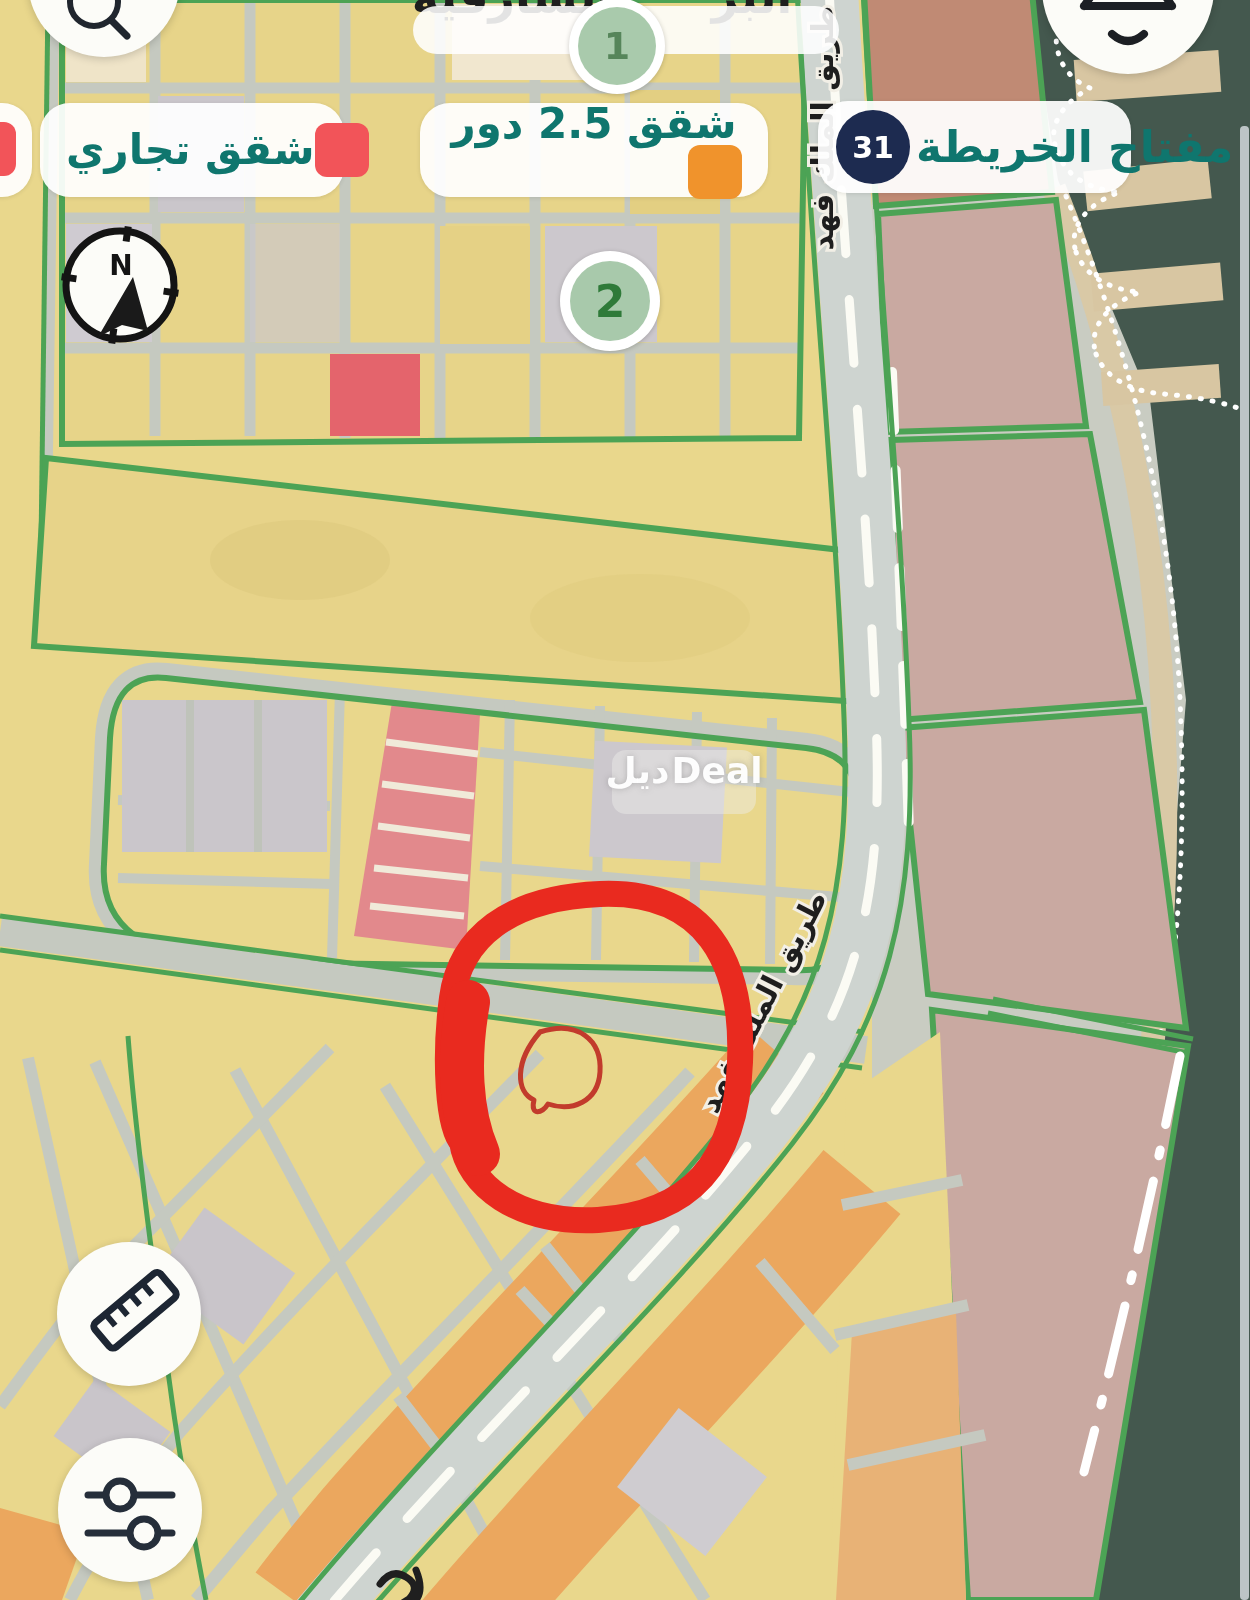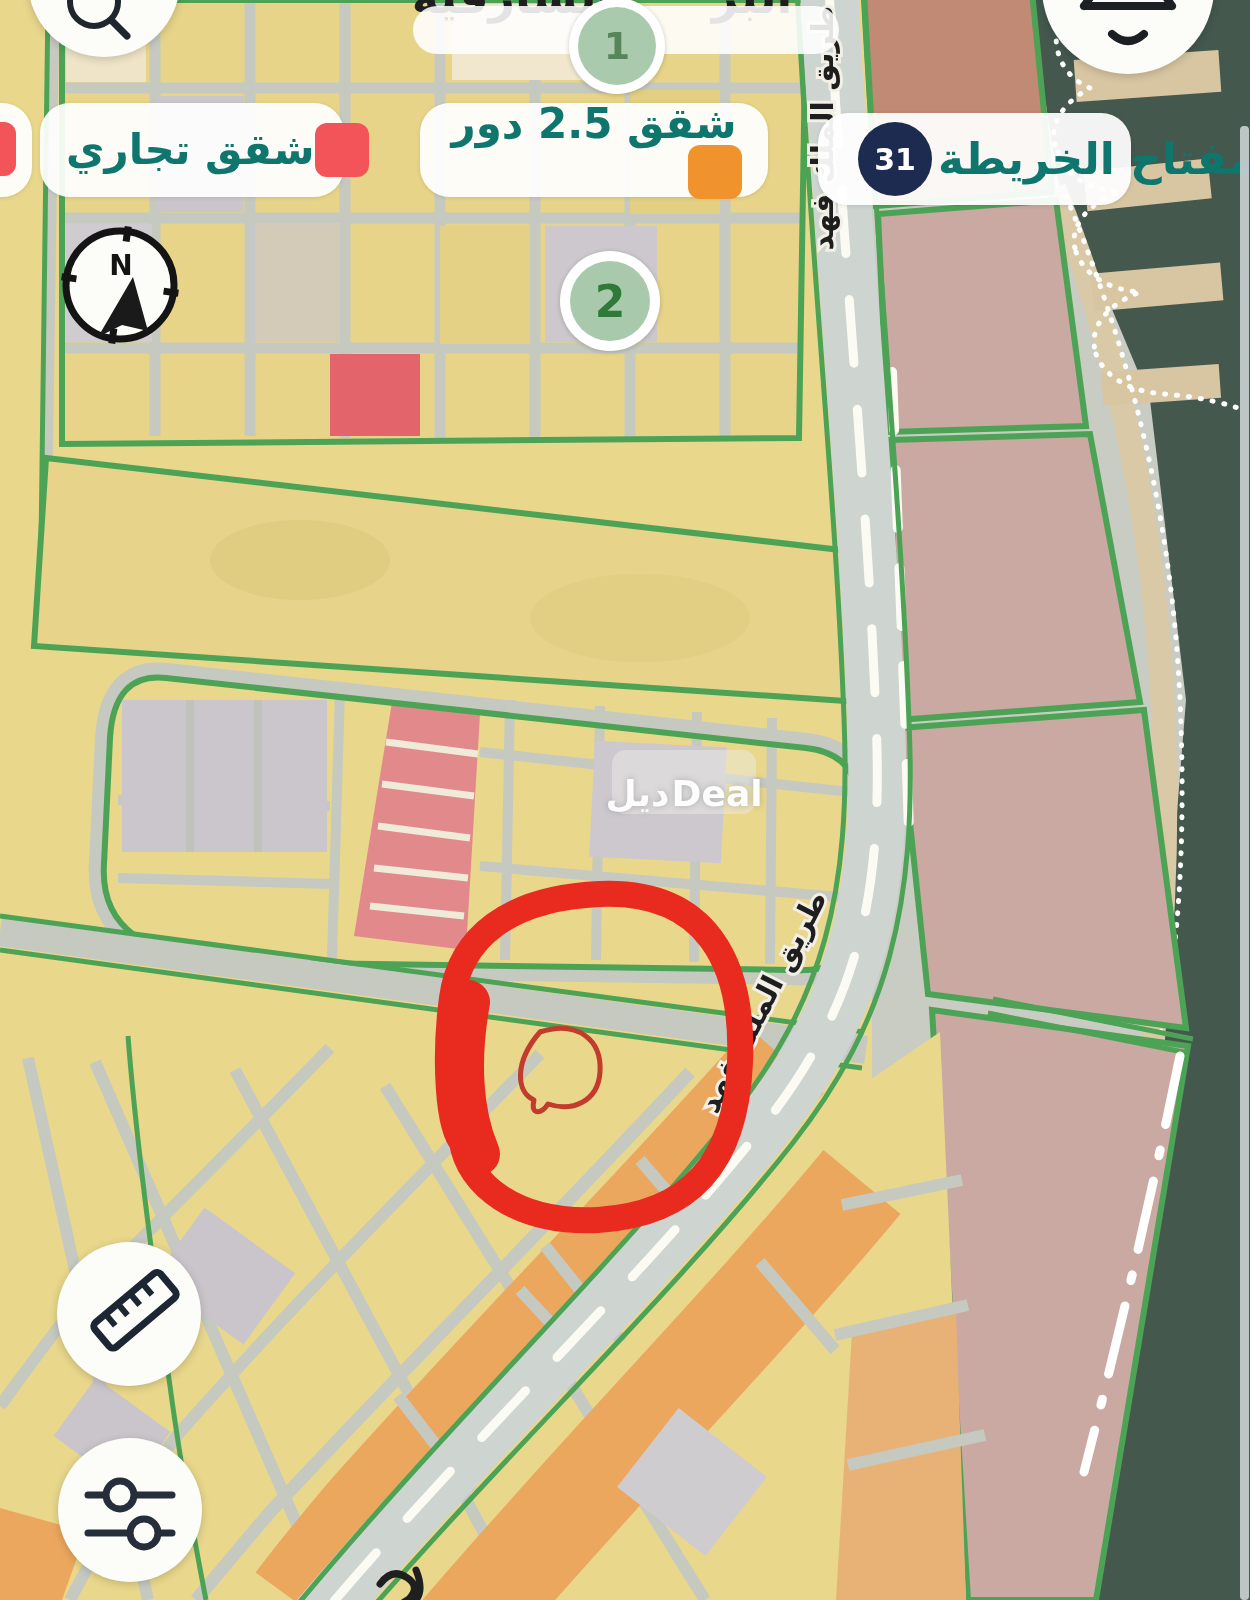--- a/index.html
+++ b/index.html
@@ -14,21 +14,21 @@
     display:flex;align-items:center;box-shadow:0 1px 4px rgba(0,0,0,.10);}
   .pill-top{position:absolute;background:rgba(255,255,255,.88);border-radius:24px;}
   .legend-label{font-size:42px;font-weight:600;color:#0f766e;white-space:nowrap;line-height:1;}
   .swatch{width:54px;height:54px;border-radius:12px;flex:0 0 auto;}
   .key-badge{width:74px;height:74px;border-radius:50%;background:#1d2b50;color:#fff;
     display:flex;align-items:center;justify-content:center;font-size:30px;font-weight:700;flex:0 0 auto;}
   .marker{position:absolute;background:#fff;border-radius:50%;box-shadow:0 1px 5px rgba(0,0,0,.2);}
   .marker-inner{position:absolute;border-radius:50%;display:flex;align-items:center;justify-content:center;
     font-weight:700;}
   .watermark{position:absolute;left:612px;top:750px;width:144px;height:64px;border-radius:14px;
-    background:rgba(238,238,234,.45);display:flex;align-items:flex-end;justify-content:center;gap:2px;
+    background:rgba(238,238,234,.45);display:flex;align-items:flex-start;justify-content:center;gap:2px;
     color:rgba(255,255,255,.96);font-weight:700;font-size:36px;text-shadow:0 0 6px rgba(110,110,110,.4);}
   .scrollbar{position:absolute;left:1240px;top:126px;width:9px;height:1474px;
     background:rgba(203,209,212,.9);border-radius:4px;}
 </style>
 </head>
 <body>
 
 <div class="screen">
 
   <svg class="map" width="1250" height="1600" viewBox="0 0 1250 1600">
@@ -175,21 +175,21 @@
   <div class="pill" style="left:40px;top:103px;width:304px;height:94px;padding:0 26px;box-sizing:border-box;">
     <span class="legend-label" dir="rtl">شقق تجاري</span>
     <div class="swatch" style="background:#f25459;margin-left:auto;"></div>
   </div>
 
   <div class="pill" style="left:420px;top:103px;width:348px;height:94px;padding:0 26px;box-sizing:border-box;flex-direction:column;">
     <span class="legend-label" dir="rtl">شقق 2.5 دور</span>
     <div class="swatch" style="background:#f0932c;margin-left:auto;"></div>
   </div>
 
-  <div class="pill" style="left:818px;top:101px;width:313px;height:92px;padding:0 40px;box-sizing:border-box;margin-top:12px;">
+  <div class="pill" style="left:818px;top:101px;width:313px;height:92px;padding:0 18px;box-sizing:border-box;">
     <div class="key-badge">31</div>
     <span class="legend-label" dir="rtl" style="margin-right:auto;margin-left:6px;font-weight:700;font-size:44px;">مفتاح الخريطة</span>
   </div>
 
   <div class="btn" style="left:58px;top:223px;width:124px;height:124px;box-shadow:none;background:transparent;">
     <svg width="124" height="124" viewBox="0 0 124 124">
       <circle cx="62" cy="62" r="54" fill="#fcfcf8" stroke="#141414" stroke-width="7"></circle>
       <g transform="rotate(8 62 62)" stroke="#141414" stroke-width="7">
         <path d="M62,3 V18 M62,106 V121 M3,62 H18 M106,62 H121"></path>
       </g>

